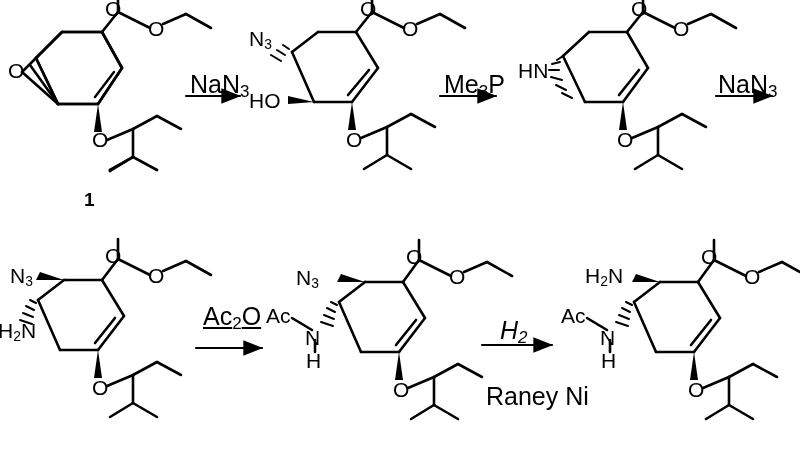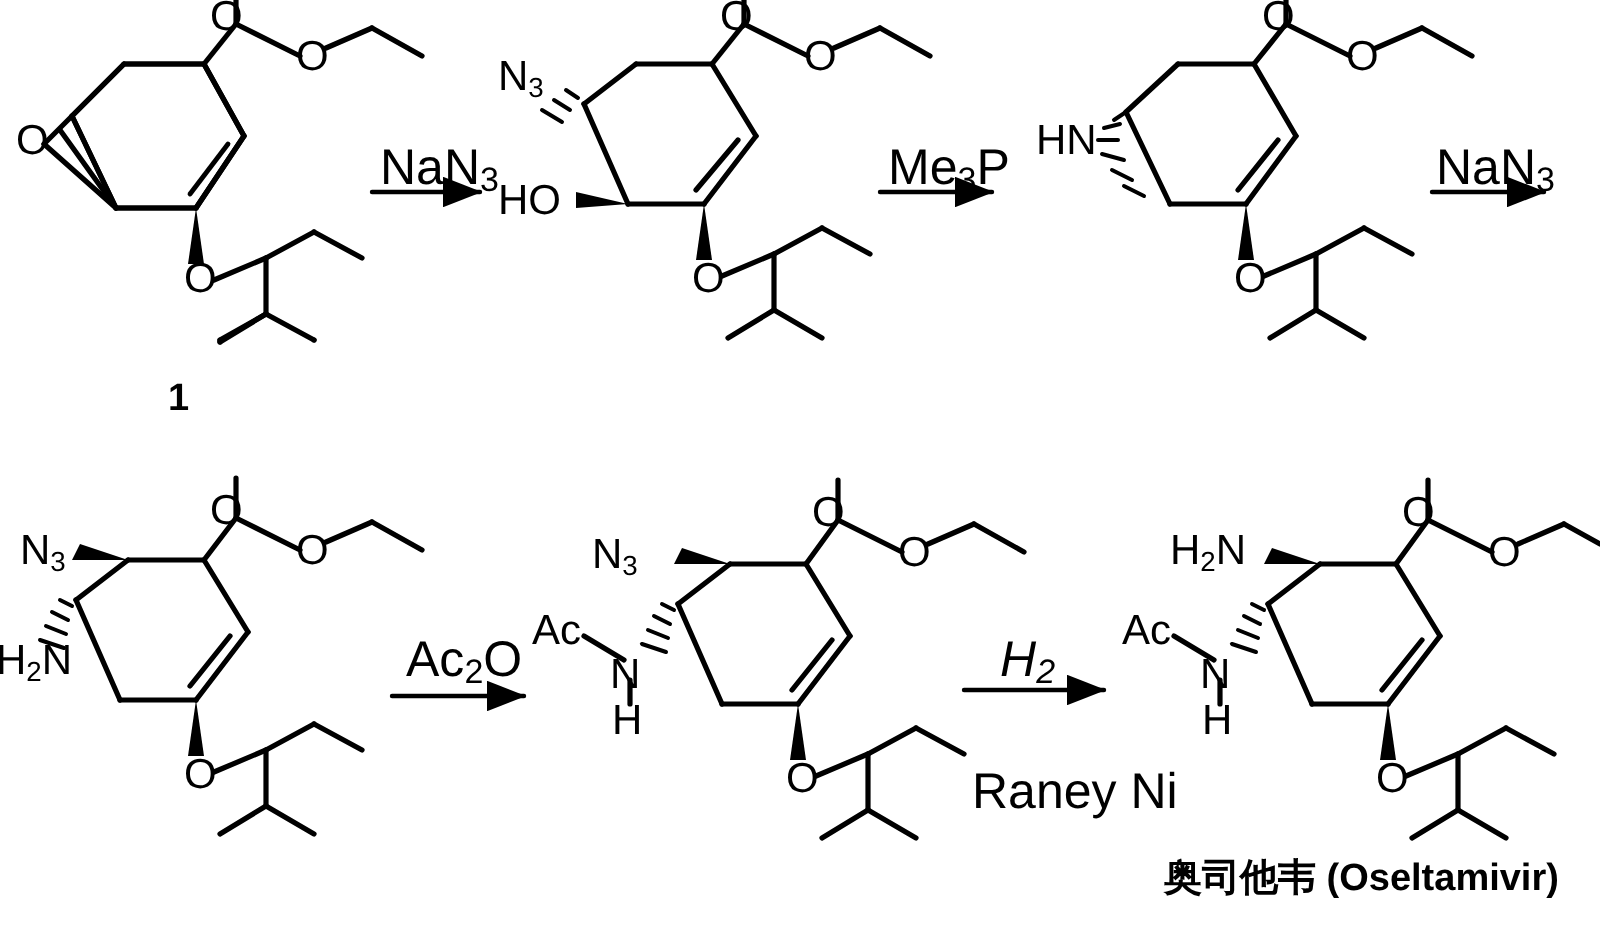--- a/index.html
+++ b/index.html
@@ -348,27 +348,24 @@
   </span>
 
   <span class="lbl reagent" style="left:444px; top:72px;text-align:center;">
     <span>Me</span><sub>3</sub><span>P</span>
   </span>
 
   <span class="lbl reagent" style="left:718px; top:72px;">
     <span>NaN</span><sub>3</sub>
   </span>
 
-  <span class="lbl reagent" style="left:203px; top:318px;">
+  <span class="lbl reagent" style="left:203px; top:304px;text-decoration:underline;">
     <span>Ac</span><sub>2</sub><span>O</span>
   </span>
 
   <span class="lbl reagent" style="left:500px; top:318px;font-style:italic;">
     <span>H</span><sub>2</sub>
   </span>
 
   <span class="lbl reagent" style="left:486px; top:355px;margin-top:29px;">Raney Ni</span>
 
-  <span class="lbl caption" style="left:582px; top:430px;">
-    <span class="caption-cn">奥司他韦</span><span>&nbsp;</span><span>(Oseltamivir)</span>
-  </span>
 
 </div>
 
 </body></html>

